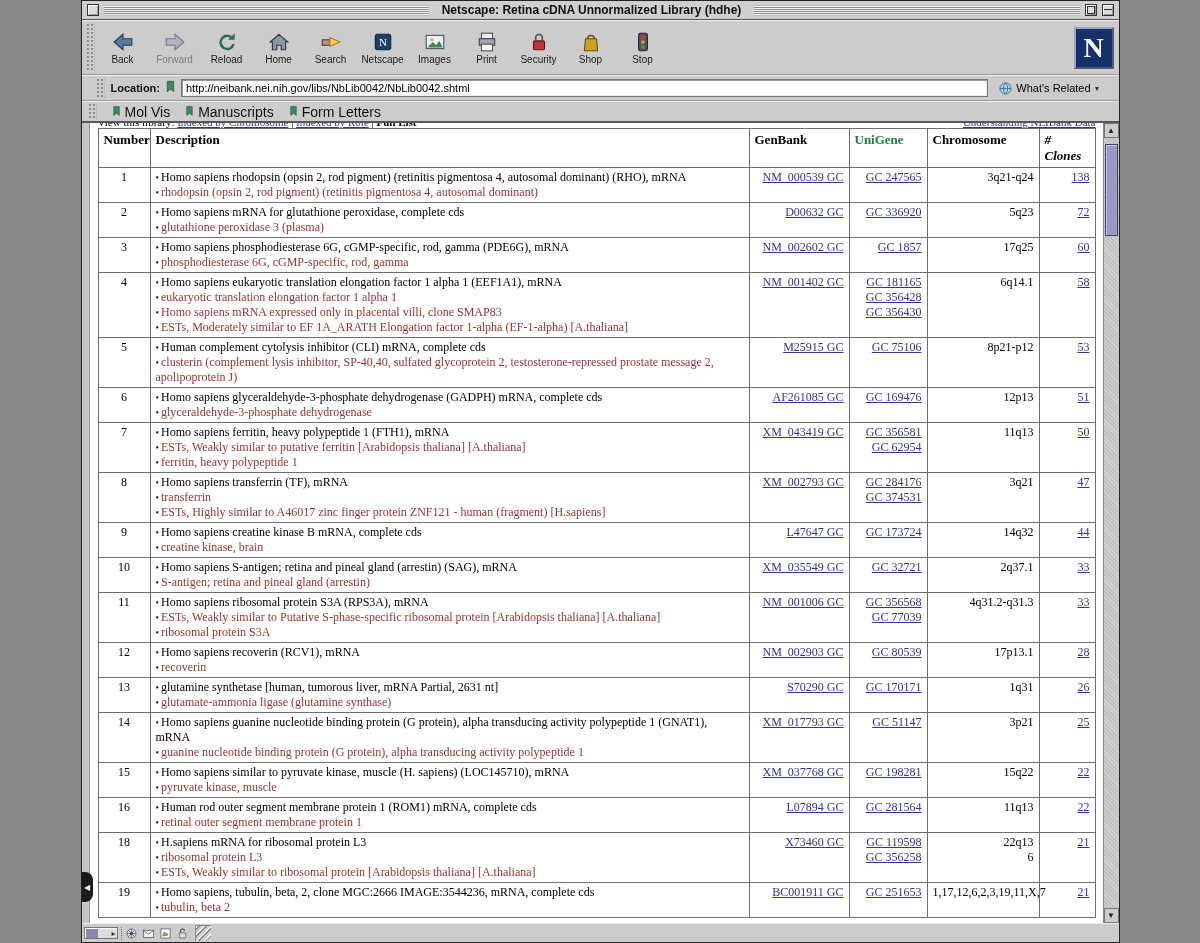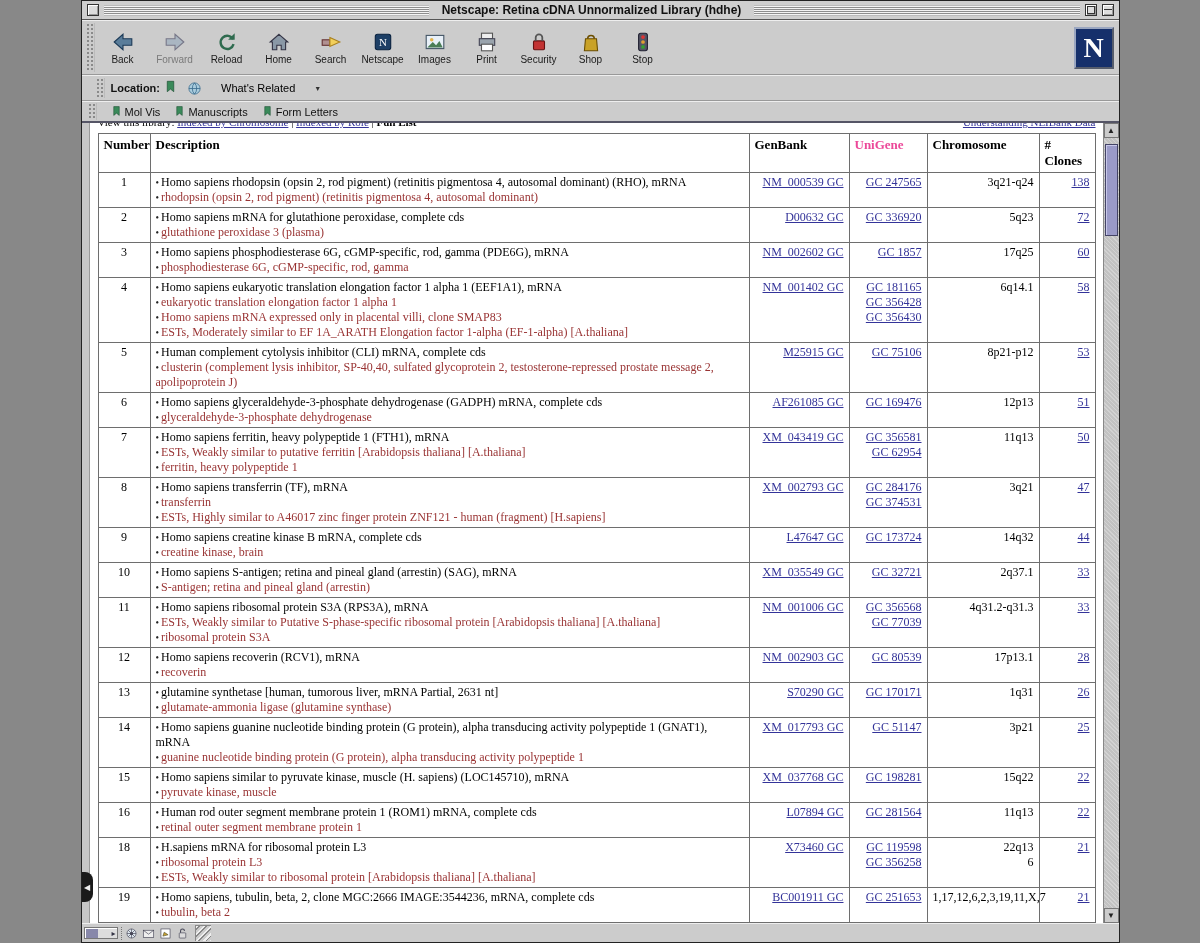--- a/index.html
+++ b/index.html
@@ -40,47 +40,47 @@
   .logo { margin-left:auto; width:40px; height:42px; background:#16306b;
     border:2px outset #9aa6c0; color:#fff; font-family:"Liberation Serif",serif; font-weight:bold;
     font-size:28px; display:flex; align-items:center; justify-content:center; margin-right:3px; }
   
   .locrow { flex:0 0 26px; padding:1px 12px; gap:4px; }
   .loc-label { font-size:11px; font-weight:bold; color:#111; white-space:nowrap; }
   .loc-icon svg { width:13px; height:13px; }
   .url-field { flex:1; height:18px; background:#fff; border:1px solid #777;
     box-shadow:inset 1px 1px 0 #999, inset -1px -1px 0 #eee;
     font-size:11px; display:flex; align-items:center; padding-left:4px; color:#000; overflow:hidden; white-space:nowrap; }
-  .whats-related { display:flex; align-items:center; gap:19px; font-size:11px; padding:1px 6px;
+  .whats-related { display:flex; align-items:center; gap:3px; font-size:11px; padding:1px 6px;
     white-space:nowrap; cursor:pointer; }
   .whats-related svg { width:15px; height:15px; }
   .wr-caret { font-size:7px; color:#333; }
   
   .persrow { flex:0 0 22px; padding:0 4px; gap:12px; border-bottom:2px solid #556; }
-  .pers-item { display:flex; align-items:center; gap:3px; font-size:11px; color:#111; cursor:pointer; }
+  .pers-item { display:flex; align-items:center; gap:3px; font-size:14px; color:#111; cursor:pointer; }
   .pers-item svg { width:11px; height:12px; }
   
   .content-wrap { flex:1; min-height:0; display:flex; background:#ccc; }
   .left-frame { width:8px; background:#c6c6c6; border-right:1px solid #999; }
   .page { flex:1; min-width:0; background:#fff; overflow:hidden; padding:0 7px 0 8px;
     font-family:"Liberation Serif", serif; }
   .page-head { margin-top:-7px; display:flex; justify-content:space-between; font-size:11px; white-space:nowrap; }
   .page-head .bold { font-weight:bold; }
   a.lnk, .lnk { color:#333399; text-decoration:underline; cursor:pointer; }
   
-  table.lib { border-collapse:collapse; width:100%; margin-top:5px; table-layout:fixed; }
+  table.lib { border-collapse:collapse; width:100%; table-layout:fixed; }
   table.lib th, table.lib td { border:1px solid #6e6e6e; padding:2px 5px; vertical-align:top; background:#fff; }
   table.lib th { font-size:13px; text-align:left; padding:3px 5px; }
   th.h-num { width:52px; text-align:center; }
   th.h-desc { width:auto; }
   th.h-gb { width:100px; text-align:center; }
   th.h-ug { width:78px; text-align:center; }
   th.h-chr { width:112px; text-align:right; }
-  th.h-cl { width:56px; text-align:right; }
-  th.red { color:#ec4899; }
+  th.h-cl { width:56px; text-align:right;font-style:italic; }
+  th.red { color:#15803d; }
   td { font-size:12px; }
   td.c-num { text-align:center; padding-top:5px; }
   td.c-desc .dline { line-height:15px; }
   .dline .bullet { font-size:10px; color:#222; margin-right:2px; }
   .dline.black { color:#000; }
   .dline.red { color:#993333; }
   td.c-gb { text-align:right; white-space:nowrap; }
   td.c-ug { text-align:right; white-space:nowrap; }
   td.c-chr { text-align:right; }
   td.c-cl { text-align:right; }
@@ -229,20 +229,23 @@
       </div>
     <div class="logo">N</div>
   </div>
 
   <div class="row locrow">
     <div class="grip"></div>
     <span class="loc-label">Location:</span>
     <span class="loc-icon"><svg viewBox="0 0 20 20">
           <path d="M5 2h10v16l-5-4-5 4z" fill="#3a8a5a" stroke="#1a4a30"></path>
         </svg></span>
+    <div class="url-field">
+        <span>http://neibank.nei.nih.gov/libs/NbLib0042/NbLib0042.shtml</span>
+      </div>
     <div class="whats-related">
       <svg viewBox="0 0 20 20">
           <circle cx="10" cy="10" r="7.5" fill="#aaccdd" stroke="#336688"></circle>
           <path d="M2.5 10h15 M10 2.5a11 11 0 0 1 0 15 M10 2.5a11 11 0 0 0 0 15" fill="none" stroke="#336688"></path>
         </svg>
       <span>What's Related</span>
       <span class="wr-caret">▼</span>
     </div>
   </div>
 

